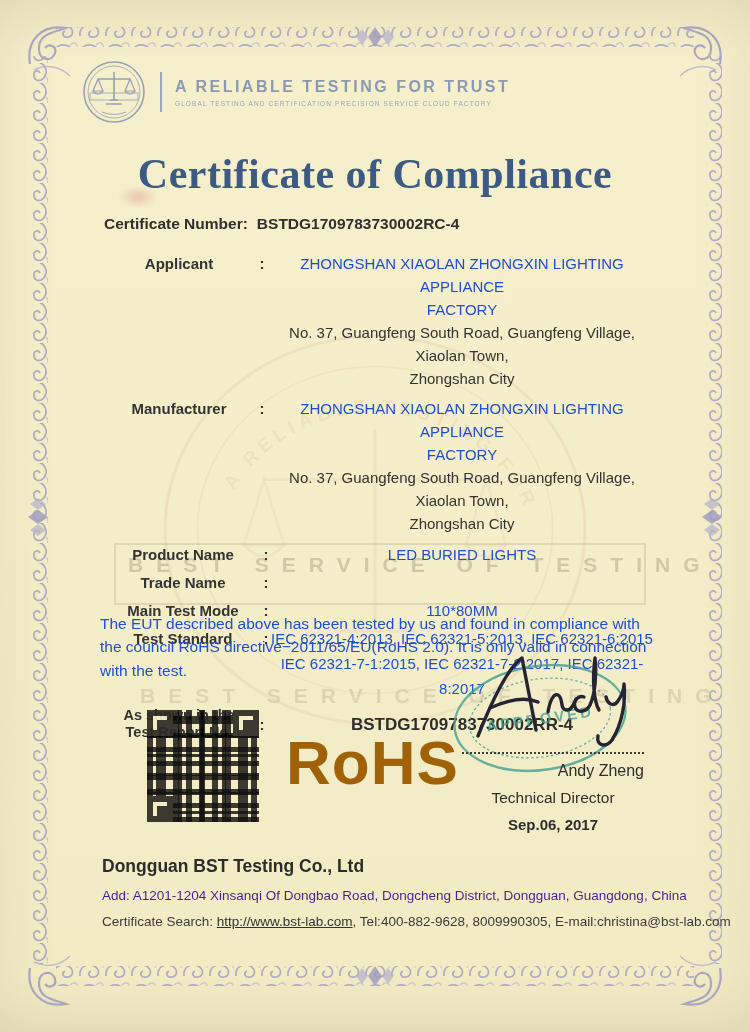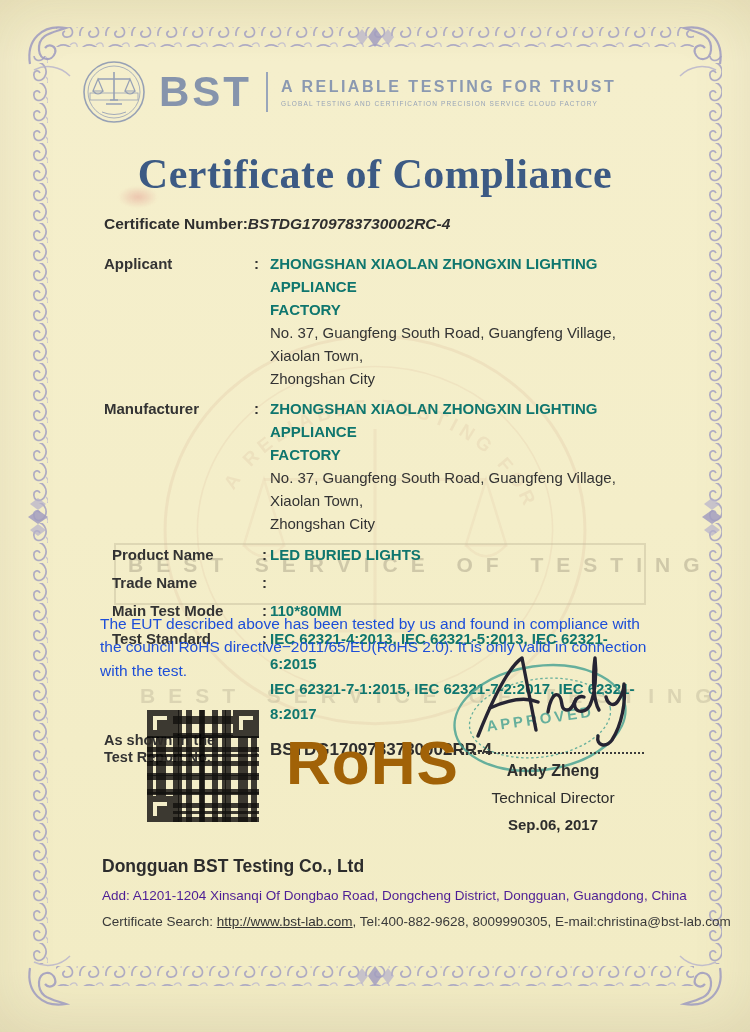--- a/index.html
+++ b/index.html
@@ -35,29 +35,29 @@
   .tagline{font-size:16px;font-weight:bold;color:#8b99b1;letter-spacing:2.5px;white-space:nowrap;}
   .subtagline{font-size:6.5px;color:#98a4b7;letter-spacing:1.1px;margin-top:4px;white-space:nowrap;}
 
   
   .title{left:0;right:0;top:150px;text-align:center;
        font-family:"Liberation Serif","DejaVu Serif",serif;
        font-size:42px;font-weight:bold;color:#3c5a84;letter-spacing:.5px;}
 
   
   .certnum{left:104px;top:215px;font-size:15.5px;font-weight:bold;color:#2f2f2f;}
-  .certnum .num{font-style:italic;}
-
-  
-  .rows{left:104px;top:252px;right:96px;color:#333;}
+  .certnum .num{margin-left:9px;}
+
+  
+  .rows{left:104px;top:252px;right:96px;color:#333;text-align:center;}
   .row{display:grid;grid-template-columns:150px 16px 1fr;align-items:start;}
   .row .lbl{font-weight:bold;font-size:15px;line-height:23px;}
   .row .colon{font-weight:bold;font-size:15px;line-height:23px;}
   .vline{font-size:15px;line-height:23px;}
-  .vline.b{font-weight:bold;color:#0f766e;}
+  .vline.b{font-weight:normal;color:#1d4ed8;}
   .block{margin-bottom:7px;}
   .single{margin-bottom:3px;}
   .single .vline{line-height:25px;}
   .single .lbl,.single .colon{line-height:25px;margin-left:8px;}
   .report{margin-top:6px;}
   .report .lbl{line-height:17px;font-size:14.5px;}
   .report .val{font-weight:bold;font-size:17px;color:#2d2d2d;line-height:17px;
        align-self:center;}
 
   
@@ -79,21 +79,21 @@
      background:#2d2a25;}
   .f-tl{left:0;top:0;} .f-tr{right:0;top:0;} .f-bl{left:0;bottom:0;}
 
   
   .rohs{left:286px;top:727px;font-size:62px;font-weight:bold;color:#a16207;letter-spacing:1px;}
 
   
   .stamp{left:448px;top:658px;width:184px;height:120px;transform:rotate(-8deg);opacity:.8;}
   .sigsvg{left:468px;top:650px;width:176px;height:104px;}
   .sig-dots{left:462px;top:752px;width:182px;border-top:2px dotted #3c3c3c;}
-  .sig-name{left:462px;top:762px;width:182px;text-align:center;font-weight:bold;
+  .sig-name{left:462px;top:762px;width:182px;text-align:right;font-weight:normal;
        font-size:16px;color:#2d2d2d;}
   .sig-title{left:462px;top:789px;width:182px;text-align:center;font-weight:normal;
        font-size:15.5px;color:#2d2d2d;}
   .sig-date{left:462px;top:816px;width:182px;text-align:center;font-weight:bold;
        font-size:15px;color:#2d2d2d;}
 
   
   .f-company{left:102px;top:856px;font-size:17.5px;font-weight:bold;color:#2c2c2c;}
   .f-address{left:102px;top:888px;font-size:13.5px;color:#4c1d95;}
   .f-search{left:102px;top:914px;font-size:13.5px;color:#3a3a3a;}
@@ -160,21 +160,20 @@
   <svg width="64" height="64" viewBox="0 0 64 64">
     <circle cx="32" cy="32" r="30" fill="none" stroke="#97a1b5" stroke-width="1.6"></circle>
     <circle cx="32" cy="32" r="26" fill="none" stroke="#97a1b5" stroke-width=".8"></circle>
     <path d="M32,12 V40 M16,19 H48" stroke="#97a1b5" stroke-width="1.6" fill="none"></path>
     <path d="M16,19 L11,31 H21 Z M48,19 L43,31 H53 Z" stroke="#97a1b5" stroke-width="1.2" fill="none"></path>
     <path d="M11,31 Q16,37 21,31 M43,31 Q48,37 53,31" stroke="#97a1b5" stroke-width="1.2" fill="none"></path>
     <path d="M24,44 H40 M28,40 H36" stroke="#97a1b5" stroke-width="1.6" fill="none"></path>
     <rect x="8" y="33" width="48" height="7" fill="none" stroke="#97a1b5" stroke-width=".8"></rect>
     <path d="M20,52 Q32,57 44,52" stroke="#97a1b5" stroke-width=".9" fill="none"></path>
   </svg>
-  <div class="brand">BST</div>
   <div class="hdr-divider"></div>
   <div>
     <div class="tagline">A RELIABLE TESTING FOR TRUST</div>
     <div class="subtagline">GLOBAL TESTING AND CERTIFICATION PRECISION SERVICE CLOUD FACTORY</div>
   </div>
 </div>
 
 <div class="abs title">Certificate of Compliance</div>
 
 <div class="abs certnum">

